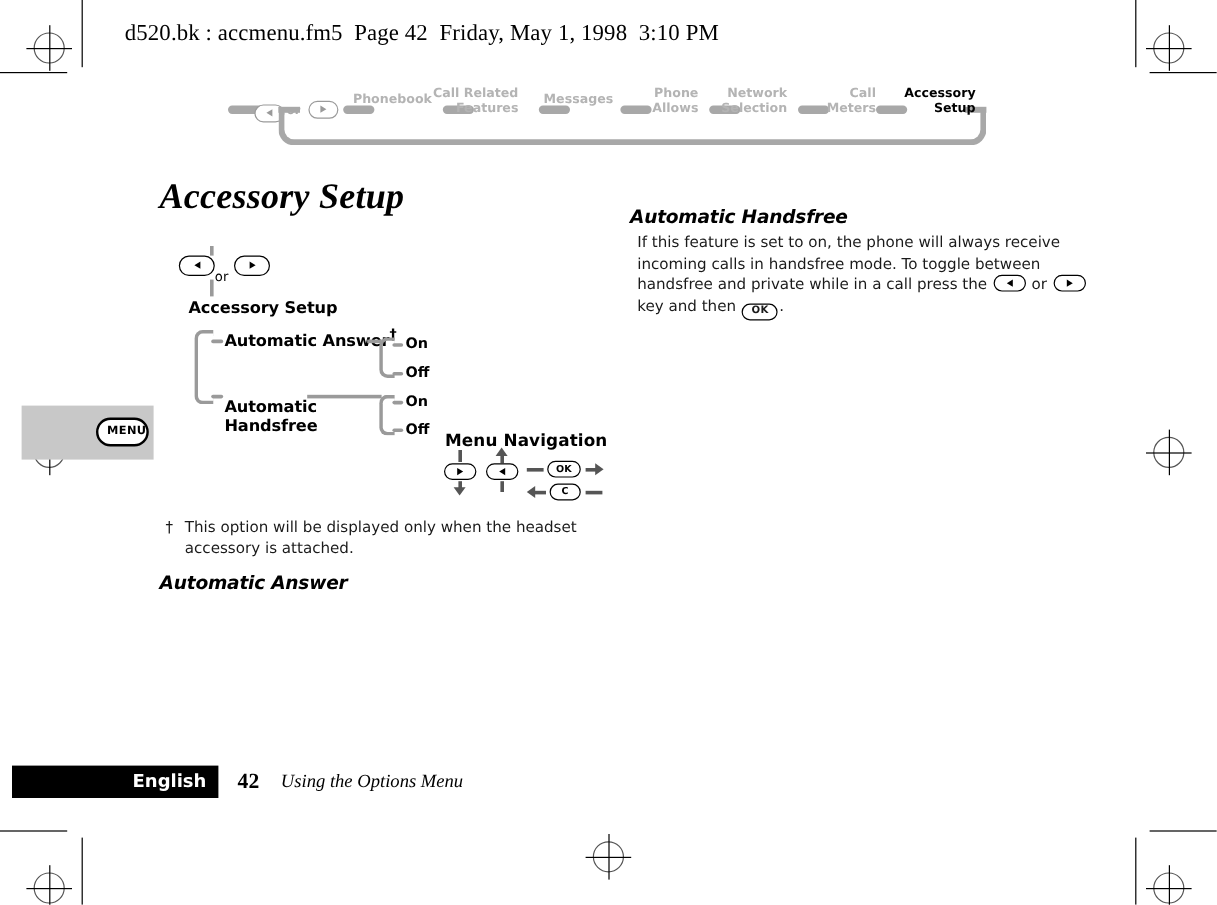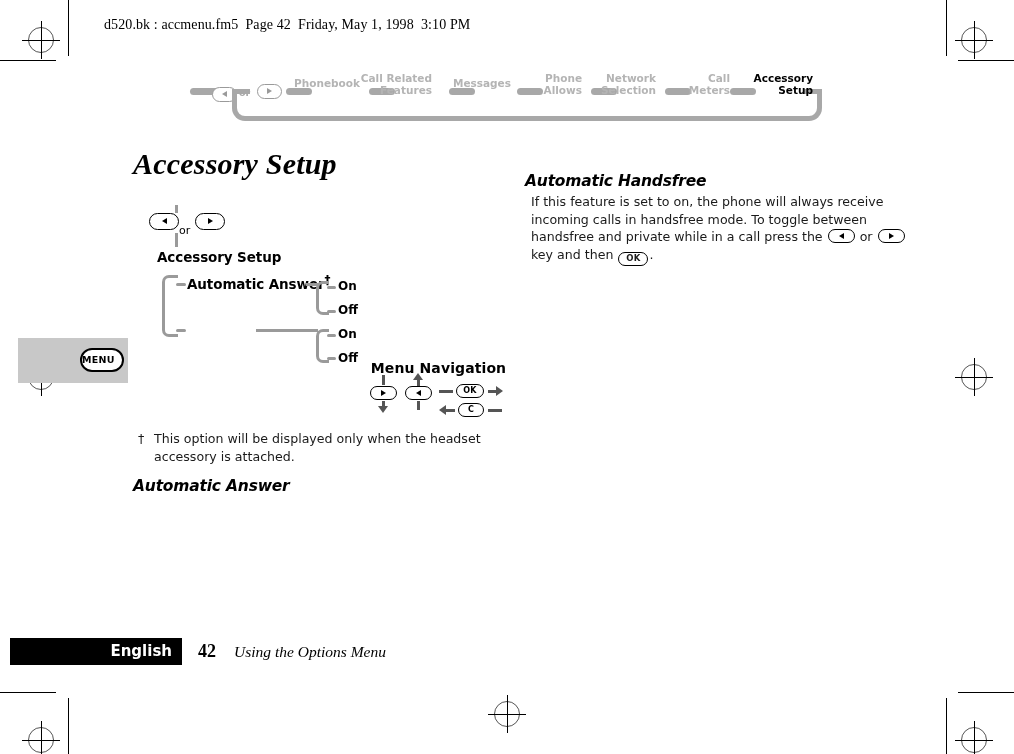--- a/index.html
+++ b/index.html
@@ -24,21 +24,21 @@
   .reg-mark::before, .reg-mark::after {
     content: ""; position: absolute; background: #000;
   }
   .reg-mark::before { left: 50%; top: -7px; bottom: -7px; width: 1px; margin-left: -0.5px; }
   .reg-mark::after  { top: 50%; left: -7px; right: -7px; height: 1px; margin-top: -0.5px; }
 
   
   .doc-header {
     position: absolute; left: 104px; top: 17px;
     font-family: "Liberation Serif", serif;
-    font-size: 14px; letter-spacing: 0.1px;
+    font-size: 19px; letter-spacing: 0.1px;
     white-space: pre;
   }
 
   
   .nav-strip { position: absolute; left: 190px; top: 72px; width: 650px; height: 50px; }
   .nav-bracket {
     position: absolute; left: 42px; top: 17px; width: 590px; height: 32px;
     border: 5px solid #a8a8a8;
     border-top: none;
     border-radius: 0 0 13px 13px;
@@ -97,21 +97,21 @@
   
   .menu-tab {
     position: absolute; left: 18px; top: 338px;
     width: 110px; height: 45px; background: #c8c8c8;
   }
   .menu-key {
     position: absolute; left: 62px; top: 10px;
     width: 44px; height: 24px;
     border: 2.4px solid #000; border-radius: 12px;
     background: #fff; box-sizing: border-box;
-    text-align: left; line-height: 19px;
+    text-align: right; line-height: 19px;
     font-size: 9.5px; font-weight: bold; letter-spacing: 0.3px;
   }
 
   
   .tree { position: absolute; left: 133px; top: 205px; width: 260px; height: 165px; }
   .tree-keys { position: absolute; left: 6px; top: 8px; }
   .tree-or {
     position: absolute; left: 40px; top: 11px;
     font-size: 11px; color: #000;
   }
@@ -324,20 +324,24 @@
   </div>
 
   <div class="connect-line" style="left:173px;top:78px;width:12px;"></div>
   <div class="bracket" style="left:183px;top:76px;width:13px;height:34px;"></div>
   <div class="leaf-stub" style="left:194px;top:81px;width:9px;"></div>
   <div class="leaf-stub" style="left:194px;top:105px;width:9px;"></div>
   <div class="opt-label" style="left:205px;top:74px;">On</div>
   <div class="opt-label" style="left:205px;top:98px;">Off</div>
 
   <div class="leaf-stub" style="left:43px;top:124px;width:10px;"></div>
+  <div class="leaf-label" style="left:54px;top:110px;white-space:pre-line;">
+    <span>Automatic
+Handsfree</span>
+  </div>
 
   <div class="connect-line" style="left:123px;top:124px;width:62px;"></div>
   <div class="bracket" style="left:183px;top:124px;width:13px;height:34px;"></div>
   <div class="leaf-stub" style="left:194px;top:129px;width:9px;"></div>
   <div class="leaf-stub" style="left:194px;top:152px;width:9px;"></div>
   <div class="opt-label" style="left:205px;top:122px;">On</div>
   <div class="opt-label" style="left:205px;top:146px;">Off</div>
 </div>
 
 <div class="nav-legend">

